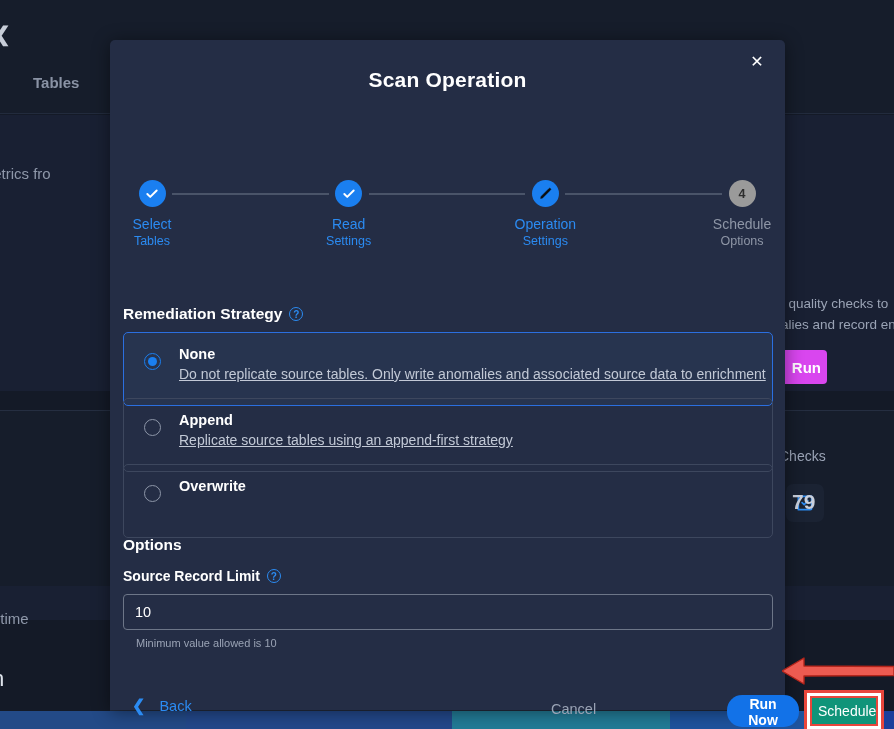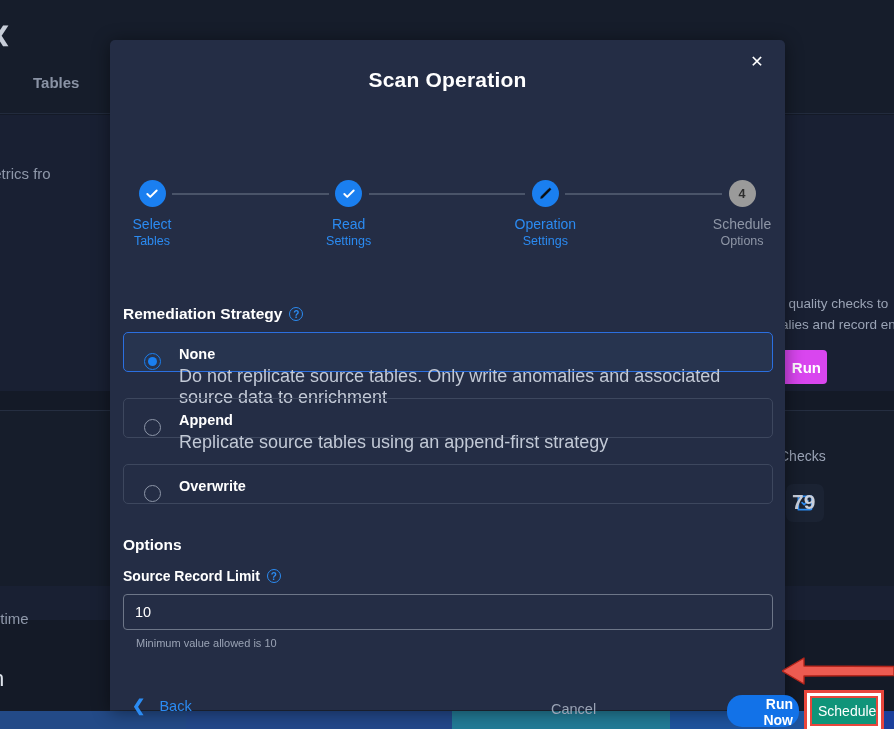--- a/index.html
+++ b/index.html
@@ -153,40 +153,40 @@
   .help-icon {
     width: 14px; height: 14px; border-radius: 50%;
     border: 1.4px solid #2b8bf2; color: #2b8bf2;
     font-size: 10px; font-weight: 700; line-height: 11px;
     display: flex; align-items: center; justify-content: center;
     cursor: pointer;
   }
 
   
   .opt-card {
-    position: absolute; left: 13px; width: 650px; height: 40px;
+    position: absolute; left: 13px; width: 650px; height: 74px;
     border: 1px solid #3d475e; border-radius: 5px;
     background: transparent; cursor: pointer;
   }
   .opt-card.selected { border-color: #2b6fe0; background: #27344f; }
   .radio {
     position: absolute; left: 20px; top: 20px;
     width: 17px; height: 17px; border-radius: 50%;
     border: 1.6px solid #8d96a8;
     display: flex; align-items: center; justify-content: center;
   }
   .opt-card.selected .radio { border-color: #1a7ff0; }
   .radio-dot { width: 9px; height: 9px; border-radius: 50%; background: #1a7ff0; }
   .opt-title {
     position: absolute; left: 55px; top: 13px;
     font-size: 14.5px; font-weight: 700; color: #ffffff;
   }
   .opt-sub {
     position: absolute; left: 55px; top: 33px;
-    font-size: 18px; color: #c2c9d6;
+    font-size: 14px; color: #c2c9d6; text-decoration: underline;
   }
 
   
   .field-input {
     position: absolute; left: 13px; top: 554px; width: 650px; height: 36px;
     background: transparent; border: 1px solid #6d7688; border-radius: 4px;
     color: #ffffff; font-size: 14.5px; padding: 0 11px;
     font-family: "Liberation Sans", sans-serif; outline: none;
   }
   .field-hint {
@@ -207,21 +207,20 @@
   .back-chev { font-size: 16px; font-weight: 700; line-height: 1; }
   .cancel-btn {
     position: absolute; left: 441px; top: 661px;
     font-size: 14.5px; color: #9aa3b5; cursor: pointer;
   }
   .runnow-btn {
     position: absolute; left: 617px; top: 655px; width: 72px; height: 32px;
     background: #1272e8; border: none; border-radius: 15px;
     color: #ffffff; font-size: 14px; font-weight: 700; cursor: pointer;
     font-family: "Liberation Sans", sans-serif;
-    text-align: right;
   }
   .schedule-wrap {
     position: absolute; left: 694px; top: 650px; width: 80px; height: 42px;
     border: 3px solid #e8463c; background: #ffffff;
     display: flex; align-items: center; justify-content: center;
   }
   .schedule-btn {
     width: 68px; height: 30px;
     background: #0f9479; border: 2px solid #e8463c; border-radius: 0;
     color: #ffffff; font-size: 14px; font-weight: 400; cursor: pointer;

